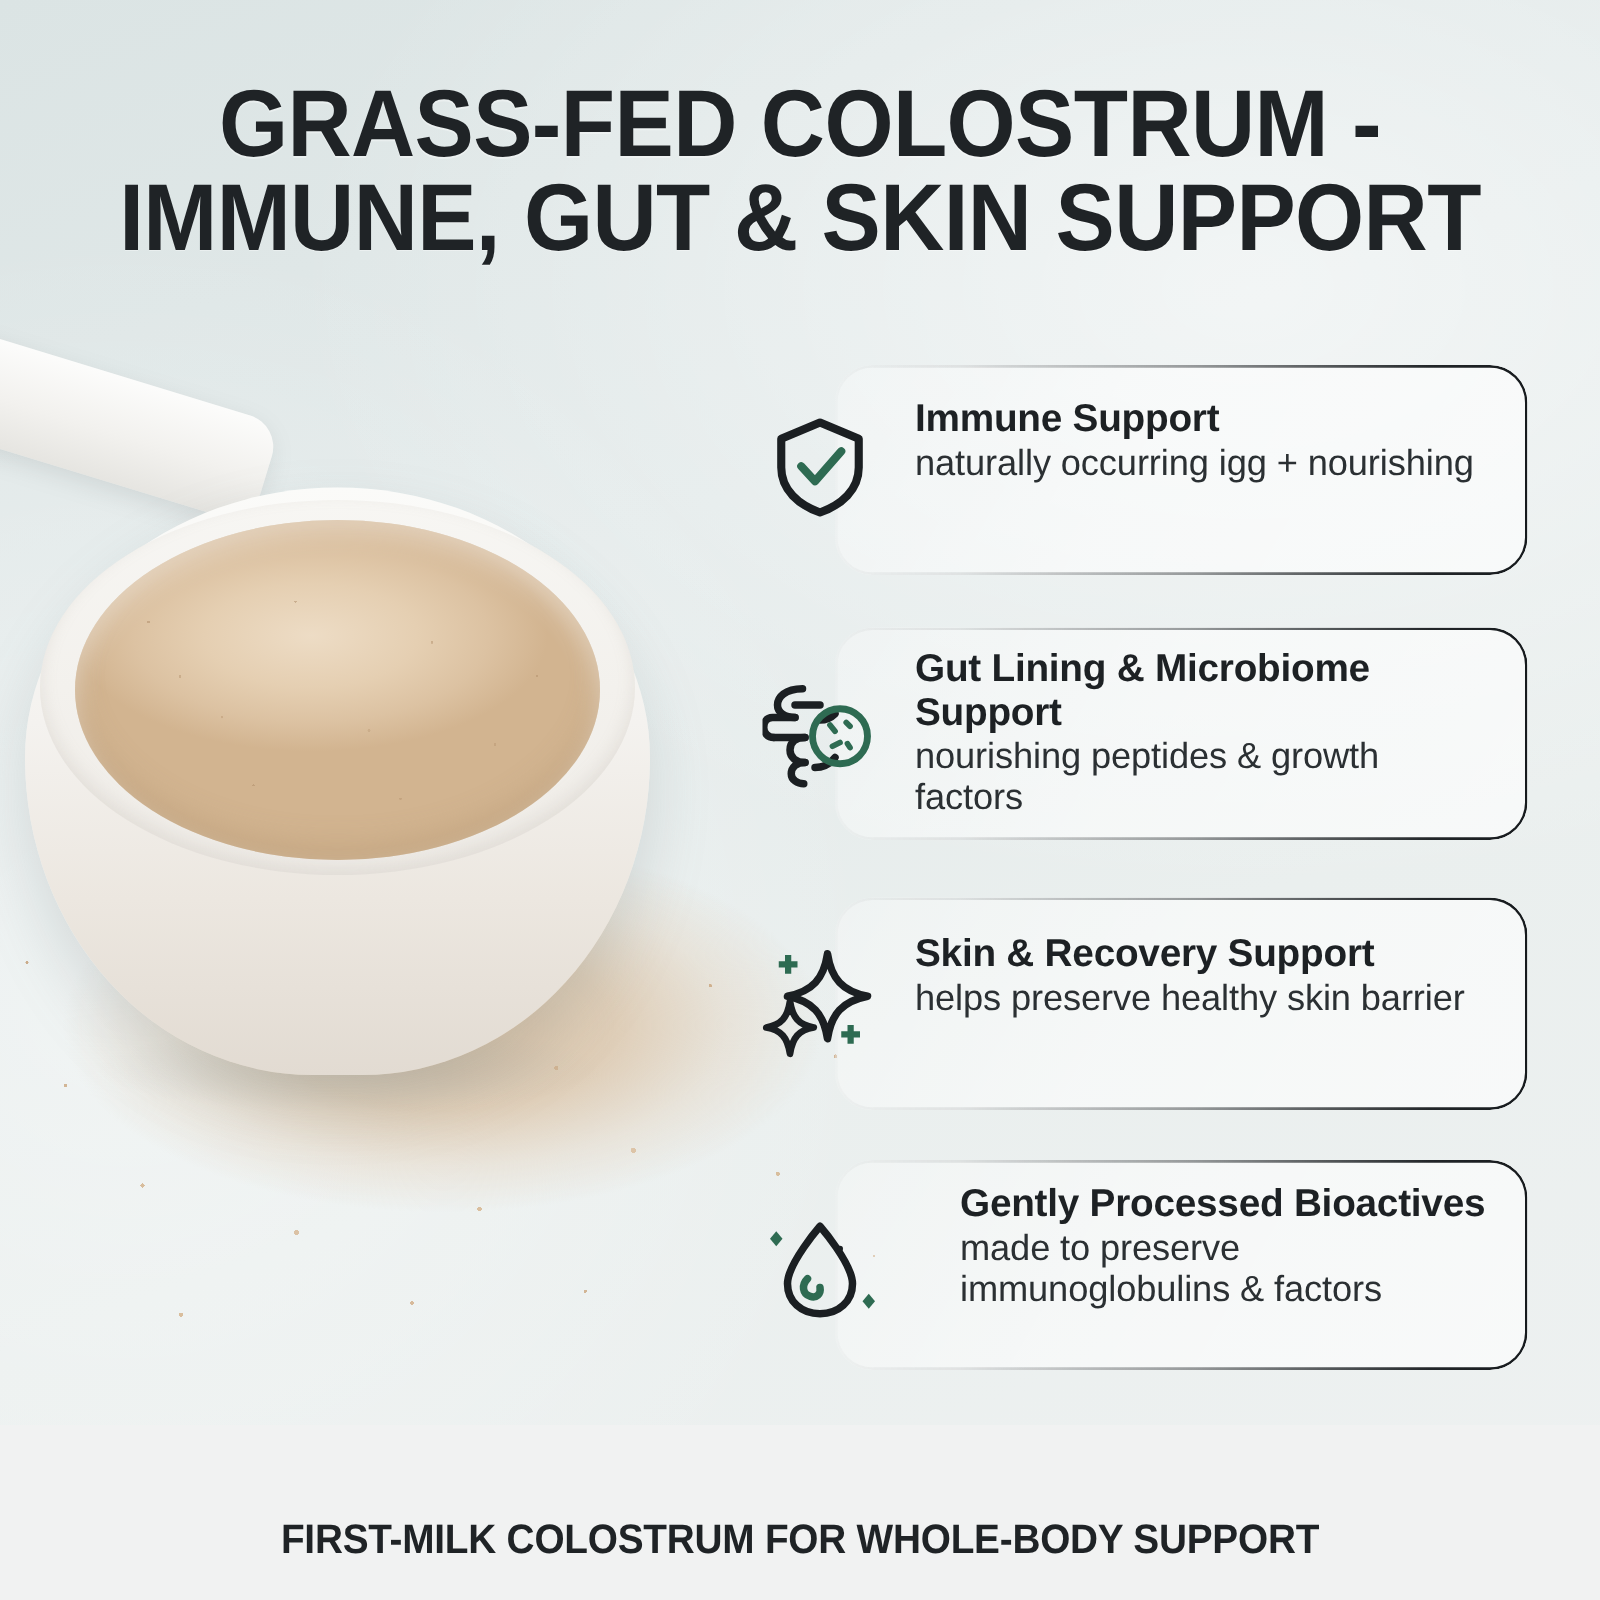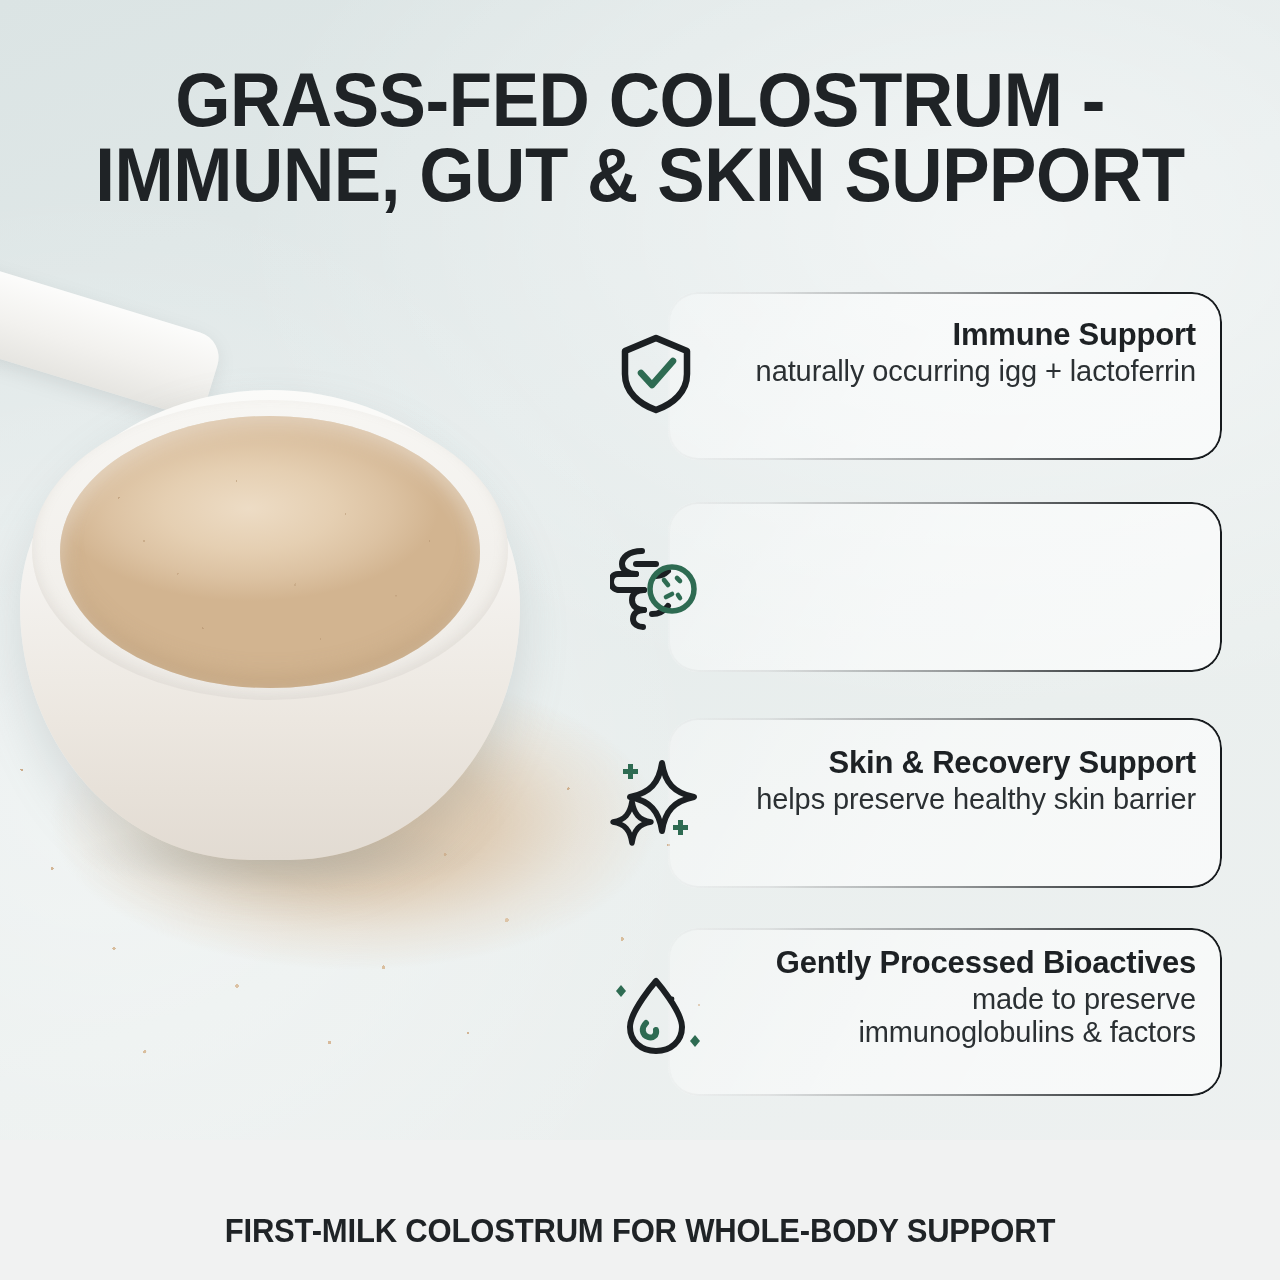--- a/index.html
+++ b/index.html
@@ -174,21 +174,20 @@
   .scene-band svg { display: block; }
 
   
   .cards {
     position: absolute;
     left: 0;
     top: 0;
     width: 1280px;
     height: 1032px;
     pointer-events: none;
-    text-align: right;
   }
   .card {
     position: absolute;
     left: 668px;
     width: 554px;
     border-radius: 30px;
     background: linear-gradient(120deg, rgba(255,255,255,0.30) 0%, rgba(255,255,255,0.55) 45%, rgba(255,255,255,0.62) 100%);
     box-sizing: border-box;
     pointer-events: auto;
   }
@@ -327,21 +326,21 @@
     <div class="card" id="card-0">
       <div class="card-border"></div>
       <div class="card-icon">
         <svg width="78" height="84" viewBox="0 0 78 84" xmlns="http://www.w3.org/2000/svg">
           <path d="M39 6 L70 19 V42 C70 60 56 72 39 78 C22 72 8 60 8 42 V19 Z" fill="none" stroke="#1b1f22" stroke-width="6.5" stroke-linejoin="round"></path>
           <path d="M24 41 L35 53 L56 29" fill="none" stroke="#2e6b52" stroke-width="6.5" stroke-linecap="round" stroke-linejoin="round"></path>
         </svg>
       </div>
       <div class="card-text">
         <div class="card-title">Immune Support</div>
-        <div class="card-desc">naturally occurring igg + lactoferrin</div>
+        <div class="card-desc">naturally occurring igg + nourishing</div>
       </div>
     </div>
 
     <div class="card" id="card-1">
       <div class="card-border"></div>
       <div class="card-icon">
         <svg width="92" height="86" viewBox="0 0 92 86" xmlns="http://www.w3.org/2000/svg">
           <g fill="none" stroke="#1b1f22" stroke-width="6" stroke-linecap="round" stroke-linejoin="round">
             <path d="M32 6 C18 6 12 13 12 19 C12 25 18 29 26 29"></path>
             <path d="M26 29 L8 29 C3 29 1 33 1 37 C1 41 4 45 9 45"></path>
@@ -354,20 +353,24 @@
           </g>
           <circle cx="62" cy="44" r="22" fill="none" stroke="#2e6b52" stroke-width="5.5"></circle>
           <g stroke="#2e6b52" stroke-width="4.6" stroke-linecap="round">
             <line x1="54" y1="35" x2="58" y2="40"></line>
             <line x1="67" y1="33" x2="70" y2="36"></line>
             <line x1="56" y1="52" x2="62" y2="49"></line>
             <line x1="68" y1="50" x2="70" y2="53"></line>
           </g>
         </svg>
       </div>
+      <div class="card-text">
+        <div class="card-title">Gut Lining &amp; Microbiome Support</div>
+        <div class="card-desc">nourishing peptides &amp; growth factors</div>
+      </div>
     </div>
 
     <div class="card" id="card-2">
       <div class="card-border"></div>
       <div class="card-icon">
         <svg width="92" height="90" viewBox="0 0 92 90" xmlns="http://www.w3.org/2000/svg">
           <path d="M52 6 C55 26 64 36 84 40 C64 44 55 54 52 74 C49 54 40 44 20 40 C40 36 49 26 52 6 Z" fill="none" stroke="#1b1f22" stroke-width="6" stroke-linejoin="round"></path>
           <path d="M22 44 C24 57 29 63 41 65 C29 67 24 73 22 86 C20 73 15 67 3 65 C15 63 20 57 22 44 Z" fill="none" stroke="#1b1f22" stroke-width="5.4" stroke-linejoin="round"></path>
           <g fill="#2e6b52">
             <path d="M13 12 h5 v-5 h5 v5 h5 v5 h-5 v5 h-5 v-5 h-5 z"></path>

